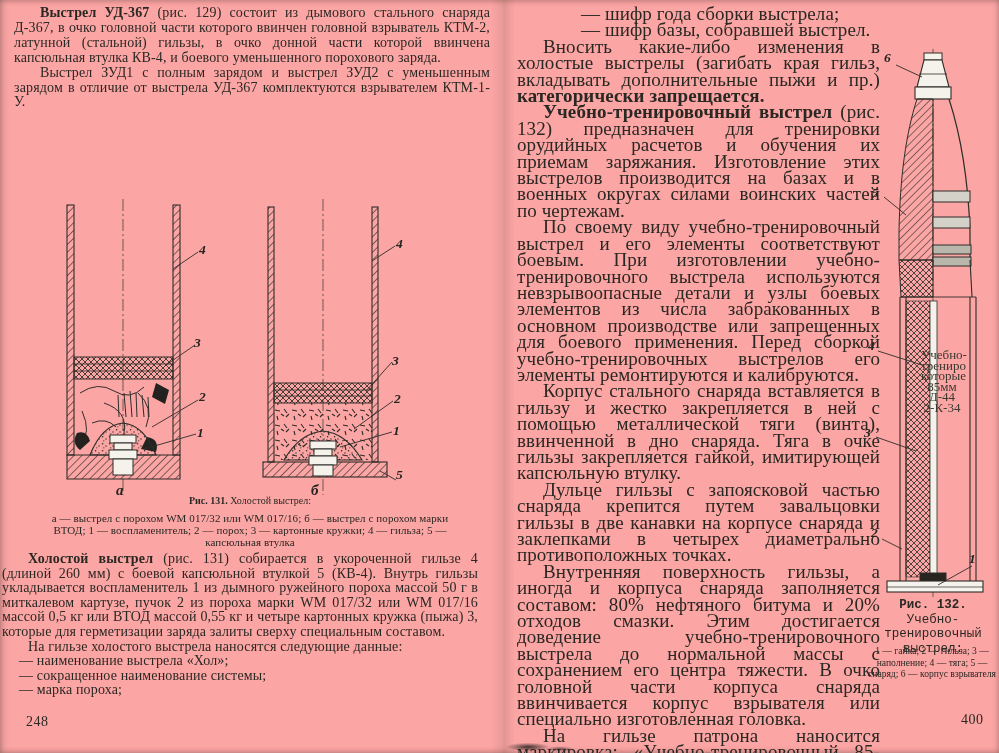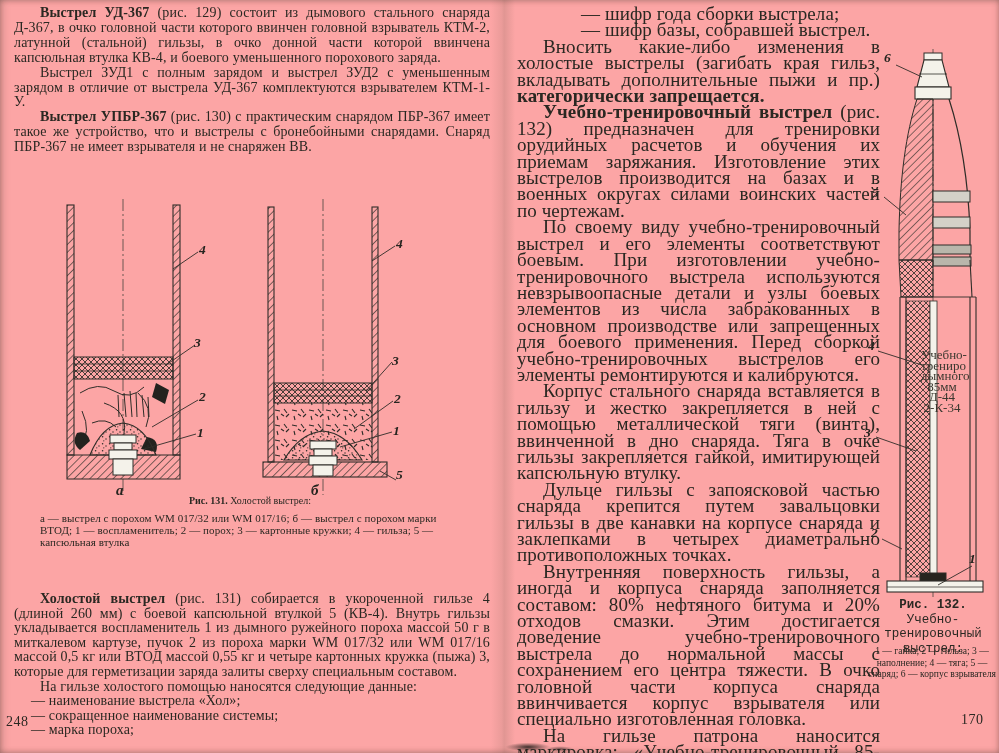--- a/index.html
+++ b/index.html
@@ -2,34 +2,34 @@
 <html><head>
 <meta charset="utf-8">
 <style>
   html,body{margin:0;padding:0;background:#d8d4cb;}
   .spread{position:relative;width:999px;height:753px;background:#fca5a5;overflow:hidden;
     font-family:"Liberation Serif","DejaVu Serif",serif;color:#2a2822;
     box-shadow:inset 4px 0 8px -3px rgba(60,54,42,.35), inset -3px 0 7px -3px rgba(60,54,42,.28),
                inset 0 3px 6px -3px rgba(60,54,42,.25), inset 0 -3px 6px -3px rgba(60,54,42,.25);}
   .col{position:absolute;text-align:justify;}
   .col-left-top{left:14px;top:6px;width:476px;font-size:14px;line-height:14.9px;letter-spacing:.15px;}
-  .col-left-bottom{left:14px;top:552px;width:476px;font-size:14px;line-height:14.6px;letter-spacing:.15px;margin-top:40px;}
+  .col-left-bottom{left:2px;top:552px;width:476px;font-size:14px;line-height:14.6px;letter-spacing:.15px;}
   .col-right{left:517px;top:6px;width:363px;font-size:19px;line-height:16.4px;letter-spacing:.1px;}
   .para{margin:0;text-indent:26px;}
   .li{margin:0;text-indent:17px;}
   .li.deep{text-indent:64px;}
   b.lead{font-weight:bold;}
   .pageno{position:absolute;font-size:14px;letter-spacing:.5px;}
-  .pageno-left{left:6px;top:714px;}
+  .pageno-left{left:26px;top:714px;}
   .pageno-right{left:961px;top:712px;}
   .fig{position:absolute;}
   .co{position:absolute;font-style:italic;font-size:13.5px;font-weight:bold;color:#26241f;}
   .figletter{position:absolute;font-style:italic;font-weight:bold;font-size:15px;color:#26241f;}
   .cap-title{position:absolute;text-align:center;font-size:10px;}
-  .cap-legend{position:absolute;text-align:left;font-size:11px;line-height:12px;letter-spacing:.1px;}
+  .cap-legend{position:absolute;text-align:center;font-size:11px;line-height:12px;letter-spacing:.1px;}
   .cap132-title{position:absolute;left:870px;top:598px;width:126px;text-align:center;font-size:12.5px;line-height:14.5px;font-family:Liberation Mono, monospace;}
   .cap132-legend{position:absolute;left:867px;top:645px;width:130px;text-align:center;font-size:9.6px;line-height:11.6px;}
   .marking{position:absolute;left:921px;top:350px;width:42px;text-align:center;font-size:13px;line-height:10.6px;color:#3a382f;}
   .marking span{display:block;}
   .gutter{position:absolute;left:491px;top:0;width:24px;height:753px;
     background:linear-gradient(90deg,rgba(0,0,0,0),rgba(80,70,52,.10) 45%,rgba(80,70,52,.16) 55%,rgba(0,0,0,0));}
   .smudge{position:absolute;left:497px;top:741px;width:62px;height:12px;
     background:radial-gradient(closest-side,rgba(30,28,24,.85),rgba(30,28,24,0) 72%);}
   .smudge2{position:absolute;left:540px;top:745px;width:40px;height:8px;
     background:radial-gradient(closest-side,rgba(30,28,24,.6),rgba(30,28,24,0) 70%);}
@@ -37,21 +37,20 @@
 </style>
 </head>
 <body>
 
 <div class="spread">
 
   <section>
     <div class="col col-left-top">
       <p class="para"><b class="lead">Выстрел УД-367</b><span> (рис. 129) состоит из дымового стального снаряда Д-367, в очко головной части которого ввинчен головной взрыватель КТМ-2, латунной (стальной) гильзы, в очко донной части которой ввинчена капсюльная втулка КВ-4, и боевого уменьшенного порохового заряда.</span></p>
       <p class="para">Выстрел ЗУД1 с полным зарядом и выстрел ЗУД2 с уменьшенным зарядом в отличие от выстрела УД-367 комплектуются взрывателем КТМ-1-У.</p>
-      <p class="para"><b class="lead">Выстрел УПБР-367</b><span> (рис. 130) с практическим снарядом ПБР-367 имеет такое же устройство, что и выстрелы с бронебойными снарядами. Снаряд ПБР-367 не имеет взрывателя и не снаряжен ВВ.</span></p>
     </div>
 
     <svg class="fig" style="left:52px;top:197px" width="180" height="300" viewBox="0 0 180 300">
       <defs>
         <pattern id="f1h" width="5.5" height="5.5" patternUnits="userSpaceOnUse" patternTransform="rotate(45)">
           <line x1="0" y1="0" x2="0" y2="5.5" stroke="#34322d" stroke-width="1.3"></line>
         </pattern>
         <pattern id="f1ch" width="6" height="6" patternUnits="userSpaceOnUse">
           <path d="M0 0l6 6M6 0L0 6" stroke="#34322d" stroke-width="0.9" fill="none"></path>
         </pattern>
@@ -144,21 +143,21 @@
     <span class="co" style="left:394px;top:391px">2</span>
     <span class="co" style="left:393px;top:423px">1</span>
     <span class="co" style="left:396px;top:467px">5</span>
     <span class="figletter" style="left:311px;top:482px">б</span>
 
     <div class="cap-title" style="left:60px;top:495px;width:380px"><b>Рис. 131.</b><span> Холостой выстрел:</span></div>
     <div class="cap-legend" style="left:40px;top:512px;width:420px">а — выстрел с порохом WM 017/32 или WM 017/16; б — выстрел с порохом марки ВТОД; 1 — воспламенитель; 2 — порох; 3 — картонные кружки; 4 — гильза; 5 — капсюльная втулка</div>
 
     <div class="col col-left-bottom">
       <p class="para"><b class="lead">Холостой выстрел</b><span> (рис. 131) собирается в укороченной гильзе 4 (длиной 260 мм) с боевой капсюльной втулкой 5 (КВ-4). Внутрь гильзы укладывается воспламенитель 1 из дымного ружейного пороха массой 50 г в миткалевом картузе, пучок 2 из пороха марки WM 017/32 или WM 017/16 массой 0,5 кг или ВТОД массой 0,55 кг и четыре картонных кружка (пыжа) 3, которые для герметизации заряда залиты сверху специальным составом.</span></p>
-      <p class="para">На гильзе холостого помощью наносятся следующие данные:</p>
+      <p class="para">На гильзе холостого выстрела наносятся следующие данные:</p>
       <p class="li">— наименование выстрела «Хол»;</p>
       <p class="li">— сокращенное наименование системы;</p>
       <p class="li">— марка пороха;</p>
     </div>
 
     <div class="pageno pageno-left">248</div>
   </section>
 
   <section>
     <div class="col col-right">
@@ -208,35 +207,35 @@
           <path d="M18 306L62 320"></path>
         <path d="M16 392L56 406"></path>
           <path d="M22 494L42 504"></path>
           <path d="M112 521L78 540"></path>
       </g>
     </svg>
 
     <div class="marking">
       <span>Учебно-</span>
       <span>трениро</span>
-      <span>дымного</span>
+      <span>которые</span>
       <span>85мм</span>
       <span>Д-44</span>
       <span>2-К-34</span>
     </div>
 
     <span class="co" style="left:884px;top:50px">6</span>
     <span class="co" style="left:872px;top:185px">5</span>
     <span class="co" style="left:868px;top:338px">4</span>
     <span class="co" style="left:864px;top:425px">3</span>
     <span class="co" style="left:871px;top:525px">2</span>
     <span class="co" style="left:969px;top:551px">1</span>
 
     <div class="cap132-title"><b>Рис. 132.</b><span> Учебно-тренировочный выстрел:</span></div>
     <div class="cap132-legend">1 — гайка; 2 — гильза; 3 — наполнение; 4 — тяга; 5 — снаряд; 6 — корпус взрывателя</div>
 
-    <div class="pageno pageno-right">170</div>
+    <div class="pageno pageno-right">400</div>
   </section>
 
   <div class="gutter"></div>
   <div class="smudge"></div>
   <div class="smudge2"></div>
 </div>
 
 </body></html>

